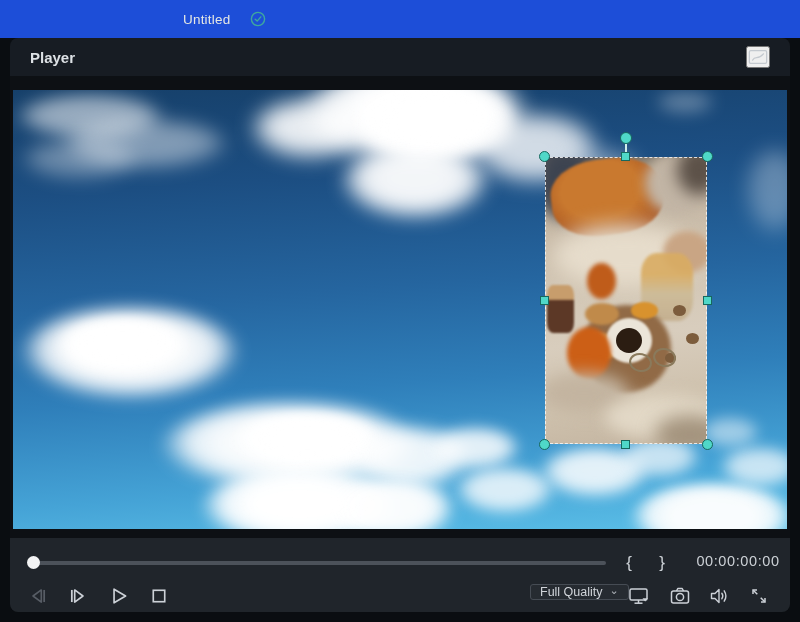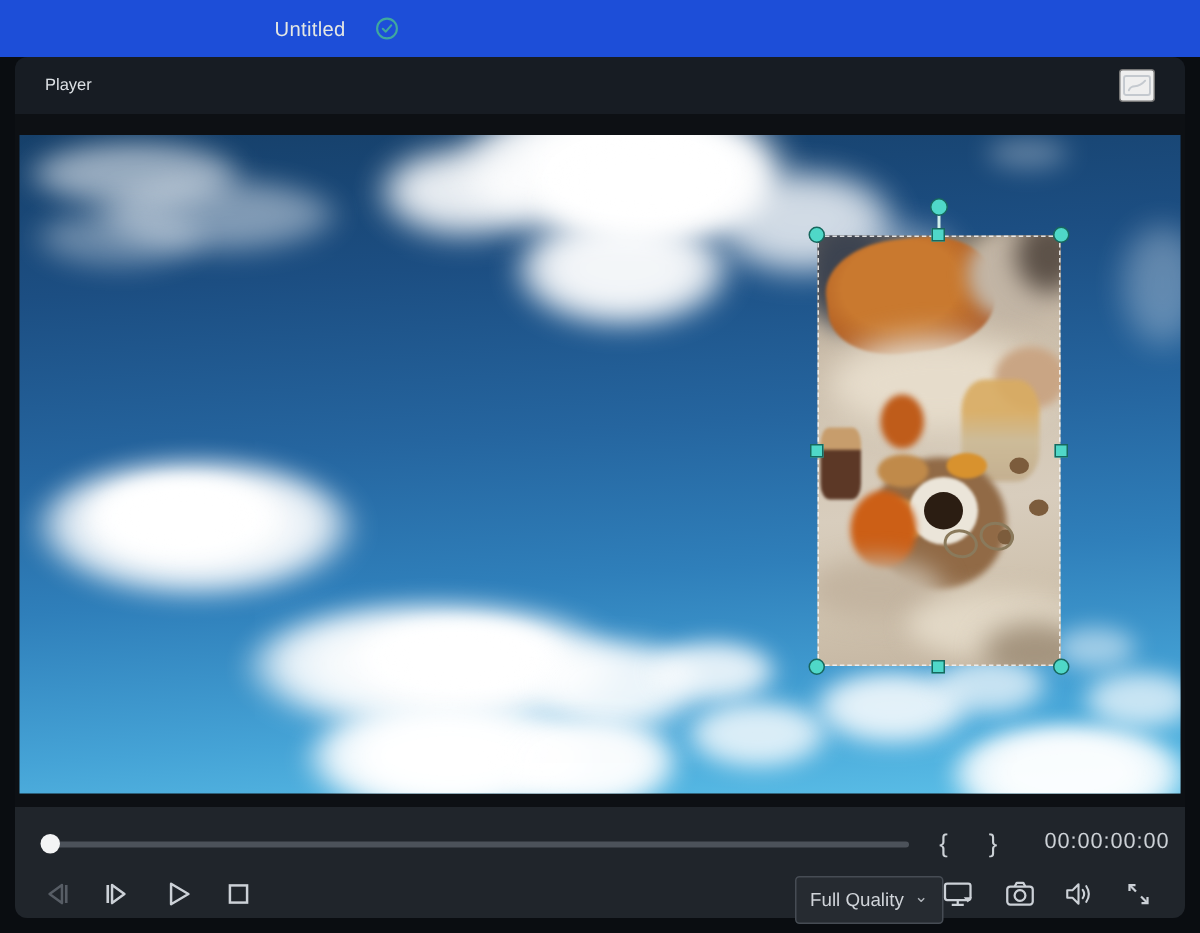--- a/index.html
+++ b/index.html
@@ -17,21 +17,21 @@
   .topbar { position:absolute; left:0; top:0; width:800px; height:38px; background:#1d4ed8; }
   .title-group { position:absolute; left:183px; top:0; height:38px; display:flex; align-items:center; gap:20px; }
   .proj-title { font-size:13.5px; color:#e4e7e3; letter-spacing:.2px; }
 
   
   .panel { position:absolute; left:10px; top:38px; width:780px; height:574px;
            background:#0d1014; border-radius:8px; }
   .panel-header { position:absolute; left:0; top:0; right:0; height:38px;
                   background:#171c23; border-radius:8px 8px 0 0;
                   display:flex; align-items:center; }
-  .panel-title { margin-left:20px; font-size:11px; color:#dde1e5; }
+  .panel-title { margin-left:20px; font-size:15px; color:#dde1e5;font-weight:bold; }
   .header-icon-btn { position:absolute; right:20px; top:8px; width:24px; height:22px;
                      display:flex; align-items:center; justify-content:center; cursor:pointer; }
 
   
   .video { position:absolute; left:3px; top:52px; width:774px; height:439px; overflow:hidden;
            background:linear-gradient(176deg,#16406a 0%, #1c4e82 22%, #25659f 45%, #2f7fba 65%, #45a3d6 85%, #5cc0e8 100%); }
   .cloud { position:absolute; border-radius:50%;
            background:radial-gradient(ellipse at 50% 45%, #ffffff 0 38%, rgba(255,255,255,.88) 55%, rgba(255,255,255,0) 72%); }
 
   
@@ -55,21 +55,21 @@
   .mark-btn { position:absolute; top:512px; width:26px; height:26px; background:none; border:none;
               color:#ccd1d6; font-size:17px; font-family:"Liberation Sans",sans-serif; cursor:pointer; line-height:26px; text-align:center; }
   .mark-in { left:606px; } .mark-out { left:639px; }
   .timecode { position:absolute; left:678px; top:515px; width:100px; text-align:center;
               font-size:14.5px; color:#ccd1d6; letter-spacing:.6px; }
 
   .transport-btn { position:absolute; top:545px; width:26px; height:26px; background:none; border:none;
                    display:flex; align-items:center; justify-content:center; cursor:pointer; }
   .tb-1 { left:15px; } .tb-2 { left:55px; } .tb-3 { left:96px; } .tb-4 { left:136px; }
 
-  .quality-btn { position:absolute; left:520px; top:546px; height:32px; padding:0 9px;
+  .quality-btn { position:absolute; left:520px; top:546px; height:16px; padding:0 9px;
                  background:#262b31; border:1px solid #464c54; border-radius:3px;
                  color:#d0d4d9; font-size:12.5px; font-family:"Liberation Sans",sans-serif;
                  display:flex; align-items:center; gap:7px; cursor:pointer; }
   .quality-chevron { font-size:11px; color:#aeb3b9; line-height:1; transform:translateY(-2px); }
 
   .util-btn { position:absolute; top:545px; width:26px; height:26px; background:none; border:none;
               display:flex; align-items:center; justify-content:center; cursor:pointer; }
   .ub-display { left:616px; } .ub-camera { left:657px; } .ub-speaker { left:696px; } .ub-expand { left:736px; }
 
   svg { display:block; }

